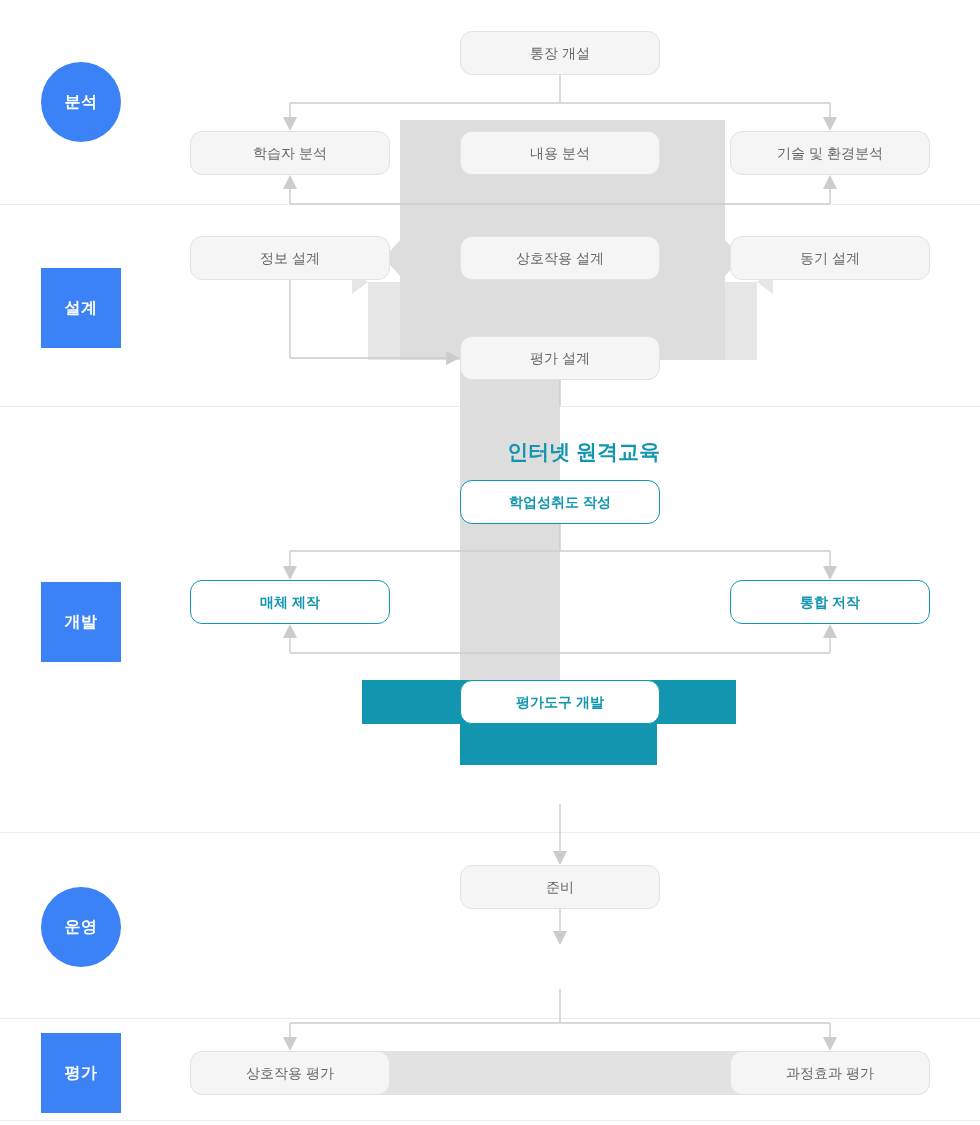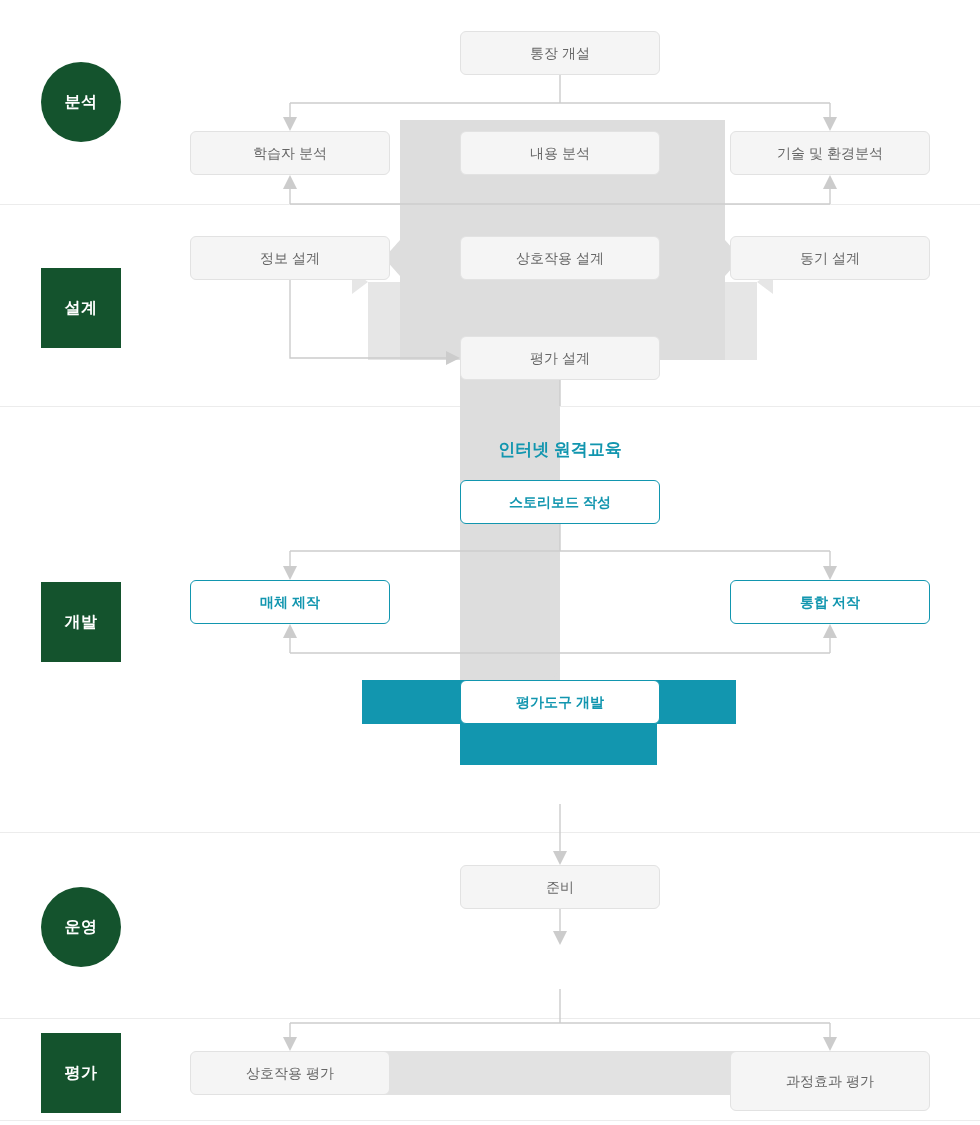--- a/index.html
+++ b/index.html
@@ -39,60 +39,60 @@
     z-index:3;
     pointer-events:none;
   }
   
   .phase{
     position:absolute;
     z-index:6;
     display:flex;
     align-items:center;
     justify-content:center;
-    background:#14532d;
+    background:#3b82f6;
     color:#ffffff;
     font-size:16px;
     font-weight:bold;
     letter-spacing:.5px;
   }
   .phase.circle{border-radius:50%;}
   .phase.square{border-radius:0;font-family:Liberation Mono, monospace;}
   
   .node{
     position:absolute;
     z-index:5;
     box-sizing:border-box;
     display:flex;
     align-items:center;
     justify-content:center;
     font-size:14px;
-    border-radius:6px;
+    border-radius:12px;
     text-align:center;
     line-height:1.2;
   }
   .node.grey{
     background:#f5f5f5;
     border:1px solid #e2e2e2;
     color:#666666;
   }
   .node.teal{
     background:#ffffff;
     border:1px solid #1296af;
     color:#1296af;
     font-weight:bold;
   }
   
   .center-heading{
     position:absolute;
     z-index:6;
     color:#1296af;
-    font-size:17px;
+    font-size:21px;
     font-weight:bold;
-    text-align:center;
+    text-align:right;
     white-space:nowrap;
   }
 </style>
 </head>
 <body>
 
 <div id="stage">
 
   <div class="divider" style="top:204px"></div>
   <div class="divider" style="top:406px"></div>
@@ -219,35 +219,35 @@
   </div>
   <div class="node grey" style="left:460px;top:336px;width:200px;height:44px">
     <span>평가 설계</span>
   </div>
 
   <div class="center-heading" style="left:460px;top:438px;width:200px">
     <span>인터넷 원격교육</span>
   </div>
 
   <div class="node teal" style="left:460px;top:480px;width:200px;height:44px">
-    <span>스토리보드 작성</span>
+    <span>학업성취도 작성</span>
   </div>
   <div class="node teal" style="left:190px;top:580px;width:200px;height:44px">
     <span>매체 제작</span>
   </div>
   <div class="node teal" style="left:730px;top:580px;width:200px;height:44px">
     <span>통합 저작</span>
   </div>
   <div class="node teal" style="left:460px;top:680px;width:200px;height:44px">
     <span>평가도구 개발</span>
   </div>
 
   <div class="node grey" style="left:460px;top:865px;width:200px;height:44px">
     <span>준비</span>
   </div>
   <div class="node grey" style="left:190px;top:1051px;width:200px;height:44px">
     <span>상호작용 평가</span>
   </div>
-  <div class="node grey" style="left:730px;top:1051px;width:200px;height:60px">
+  <div class="node grey" style="left:730px;top:1051px;width:200px;height:44px">
     <span>과정효과 평가</span>
   </div>
 
 </div>
 
 </body></html>

